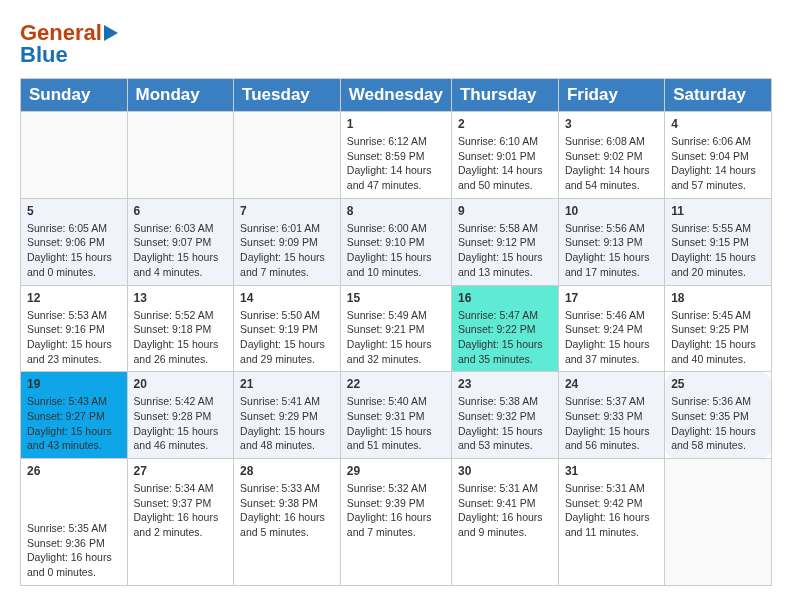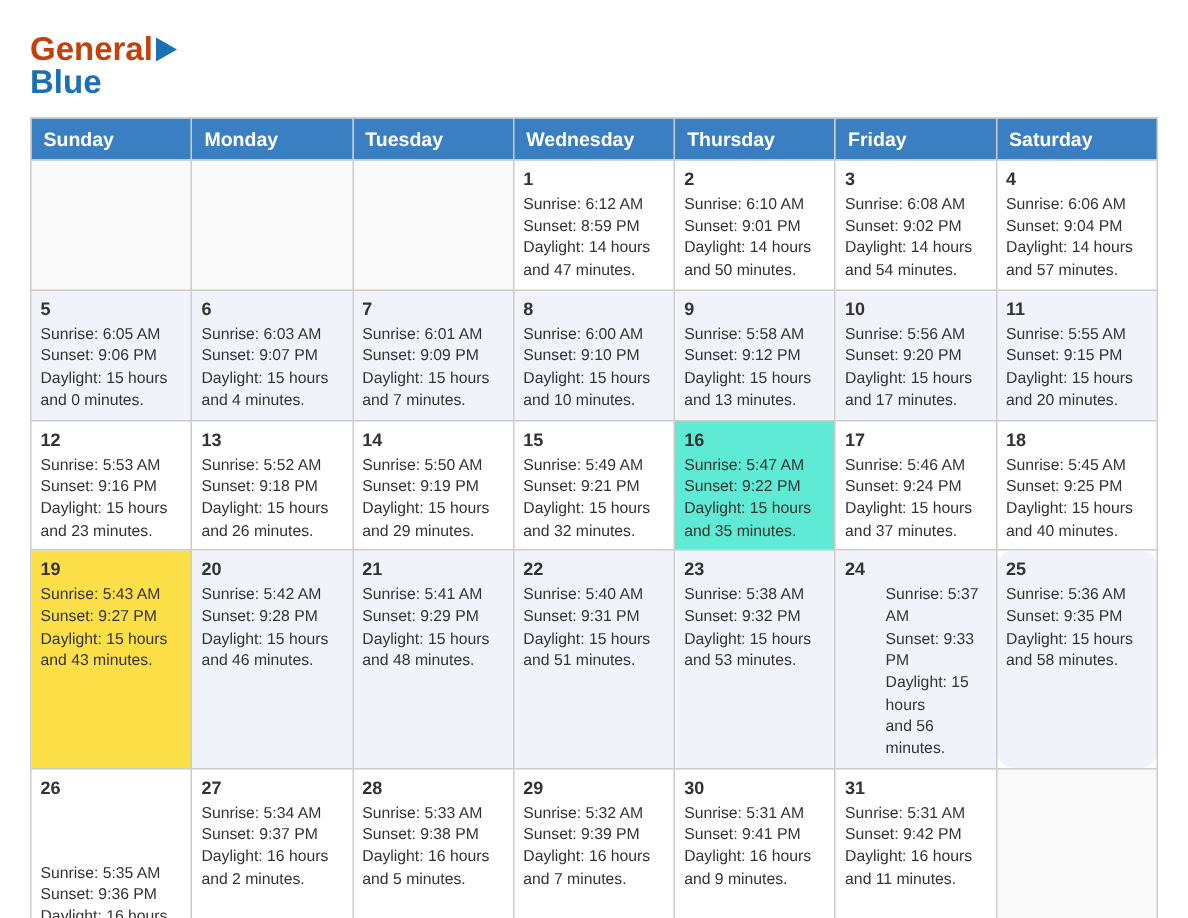--- a/index.html
+++ b/index.html
@@ -50,21 +50,21 @@
     }
     .calendar {
       width: 100%;
       border-collapse: collapse;
     }
     .calendar th {
       background: #3a7fc1;
       color: #fff;
       text-align: left;
       padding: 6px 8px;
-      font-size: 13px;
+      font-size: 17px;
       font-weight: bold;
       border: 1px solid #ccc;
     }
     .calendar td {
       border: 1px solid #ccc;
       vertical-align: top;
       padding: 5px 6px;
       width: calc(100% / 7);
       min-height: 80px;
       font-size: 11px;
@@ -187,21 +187,21 @@
         <td style="background: rgb(240, 244, 250);">
           <span class="cell-day">9</span>
           <div class="cell-info" style="white-space: pre-line;">Sunrise: 5:58 AM
 Sunset: 9:12 PM
 Daylight: 15 hours
 and 13 minutes.</div>
         </td>
         <td style="background: rgb(240, 244, 250);">
           <span class="cell-day">10</span>
           <div class="cell-info" style="white-space: pre-line;">Sunrise: 5:56 AM
-Sunset: 9:20 PM
+Sunset: 9:13 PM
 Daylight: 15 hours
 and 17 minutes.</div>
         </td>
         <td style="background: rgb(240, 244, 250);">
           <span class="cell-day">11</span>
           <div class="cell-info" style="white-space: pre-line;">Sunrise: 5:55 AM
 Sunset: 9:15 PM
 Daylight: 15 hours
 and 20 minutes.</div>
         </td>
@@ -251,21 +251,21 @@
         </td>
         <td style="background: rgb(255, 255, 255);">
           <span class="cell-day">18</span>
           <div class="cell-info" style="white-space: pre-line;">Sunrise: 5:45 AM
 Sunset: 9:25 PM
 Daylight: 15 hours
 and 40 minutes.</div>
         </td>
       </tr>
       <tr>
-        <td style="background: #fde047;">
+        <td style="background: #0ea5e9;">
           <span class="cell-day">19</span>
           <div class="cell-info" style="white-space: pre-line;">Sunrise: 5:43 AM
 Sunset: 9:27 PM
 Daylight: 15 hours
 and 43 minutes.</div>
         </td>
         <td style="background: rgb(240, 244, 250);">
           <span class="cell-day">20</span>
           <div class="cell-info" style="white-space: pre-line;">Sunrise: 5:42 AM
 Sunset: 9:28 PM
@@ -288,21 +288,21 @@
         </td>
         <td style="background: rgb(240, 244, 250);">
           <span class="cell-day">23</span>
           <div class="cell-info" style="white-space: pre-line;">Sunrise: 5:38 AM
 Sunset: 9:32 PM
 Daylight: 15 hours
 and 53 minutes.</div>
         </td>
         <td style="background: rgb(240, 244, 250);">
           <span class="cell-day">24</span>
-          <div class="cell-info" style="white-space: pre-line; margin-left: 27px;">Sunrise: 5:37 AM
+          <div class="cell-info" style="white-space: pre-line;">Sunrise: 5:37 AM
 Sunset: 9:33 PM
 Daylight: 15 hours
 and 56 minutes.</div>
         </td>
         <td style="background: rgb(240, 244, 250); border-radius: 12px;">
           <span class="cell-day">25</span>
           <div class="cell-info" style="white-space: pre-line;">Sunrise: 5:36 AM
 Sunset: 9:35 PM
 Daylight: 15 hours
 and 58 minutes.</div>

